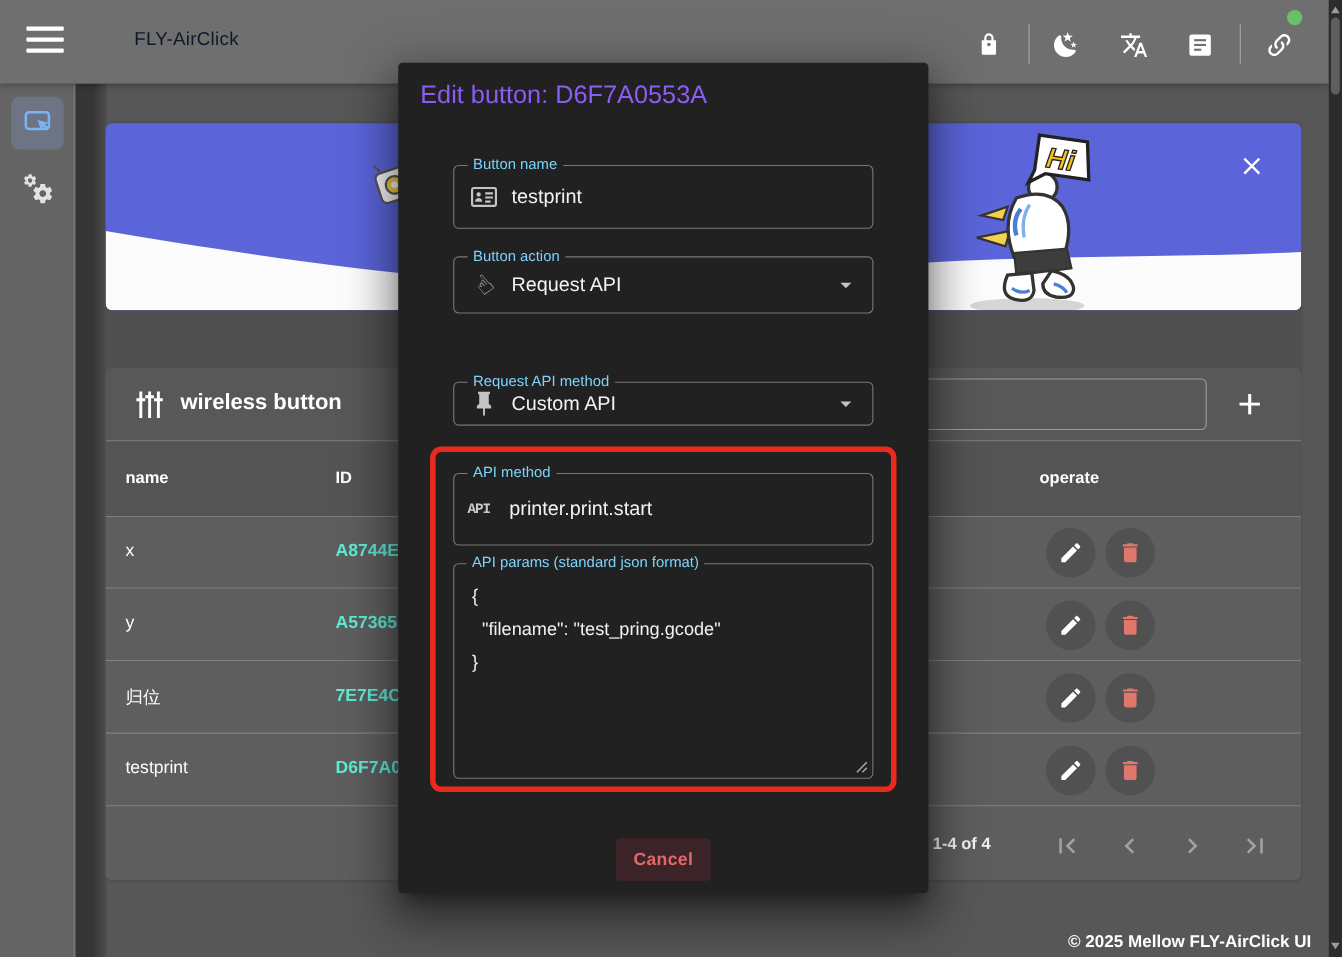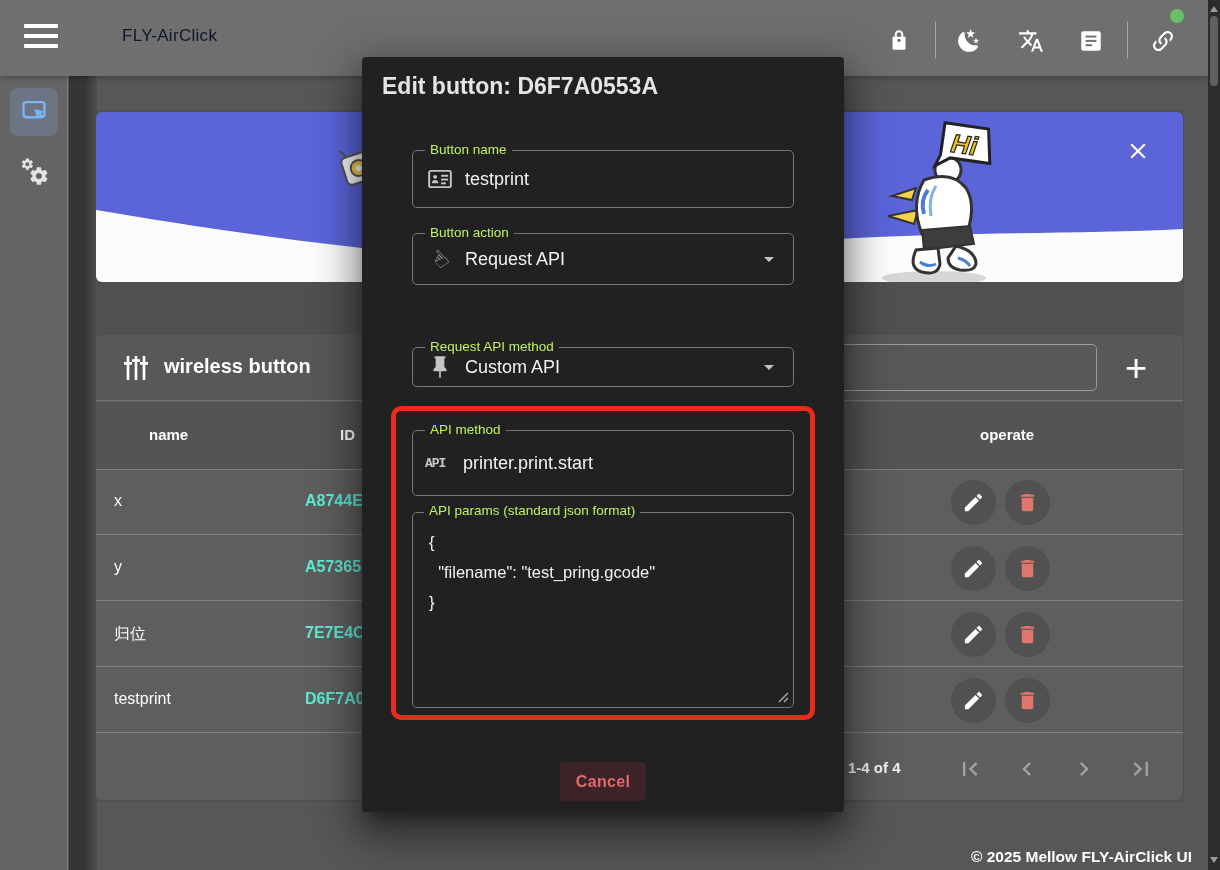--- a/index.html
+++ b/index.html
@@ -37,21 +37,21 @@
 
   
   .card { position:absolute; left:96px; top:335px; width:1087px; height:465px; background:#5e5e5e; border-radius:6px; z-index:2; overflow:hidden; }
   .card-toolbar { position:absolute; left:0; top:0; width:100%; height:66px; background:#585858; border-bottom:1px solid rgba(255,255,255,.18); }
   .toolbar-icon { position:absolute; left:24px; top:17px; width:32px; height:32px; }
   .toolbar-icon svg { width:32px; height:32px; fill:#fff; }
   .card-title { position:absolute; left:68px; top:20px; font-size:20px; font-weight:700; color:#fff; }
   .toolbar-input { position:absolute; left:594px; top:9px; width:407px; height:47px; border:1px solid #9c9c9c; border-radius:5px; background:transparent; color:#fff; font-size:16px; padding:0 12px; outline:none; }
   .add-btn { position:absolute; left:1018px; top:11px; width:44px; height:44px; border:none; background:transparent; color:#fff; font-size:38px; font-weight:300; line-height:40px; cursor:pointer; }
   .thead { position:absolute; left:0; top:67px; width:100%; height:68px; background:#545454; border-bottom:1px solid rgba(255,255,255,.25); }
-  .th { position:absolute; top:24px; font-size:15px; font-weight:700; color:#fff;margin-left:35px; }
+  .th { position:absolute; top:24px; font-size:15px; font-weight:700; color:#fff; }
   .trow { position:absolute; left:0; width:100%; height:65px; border-bottom:1px solid rgba(255,255,255,.22); }
   .td-name { position:absolute; left:18px; top:22px; font-size:16px; color:#fdfdfd; }
   .td-id { position:absolute; left:209px; top:22px; font-size:16px; font-weight:600; color:#5eead4; }
   .row-btn { position:absolute; top:10px; width:45px; height:45px; border-radius:50%; background:#515151; border:none; cursor:pointer; display:flex; align-items:center; justify-content:center; }
   .row-btn svg { width:23px; height:23px; }
   .btn-edit { left:855px; }
   .btn-del { left:909px; }
   .card-footer { position:absolute; left:0; top:402px; width:100%; height:63px; }
   .pg-label { position:absolute; left:752px; top:22px; font-size:15px; font-weight:600; color:#f2f2f2; }
   .pg-btn { position:absolute; top:18px; width:28px; height:28px; background:transparent; border:none; cursor:pointer; }
@@ -61,23 +61,23 @@
   .page-footer { position:absolute; right:28px; bottom:4px; font-size:15.5px; font-weight:700; color:#fdfdfd; z-index:2; }
 
   
   .scrollbar { position:absolute; right:0; top:0; width:12px; height:870px; background:#2c2c2c; z-index:30; }
   .sb-arrow { position:absolute; left:2px; width:8px; height:8px; cursor:pointer; }
   .sb-thumb { position:absolute; left:2px; top:16px; width:8px; height:70px; background:#5f5f5f; border-radius:4px; }
 
   
   .modal { position:absolute; left:362px; top:57px; width:482px; height:755px; background:#212121; border-radius:4px; z-index:10;
            box-shadow:0 11px 15px -7px rgba(0,0,0,.4),0 24px 38px 3px rgba(0,0,0,.3),0 9px 46px 8px rgba(0,0,0,.26); }
-  .modal-title { position:absolute; left:20px; top:16px; font-size:23px; font-weight:700; color:#e5e5e5; }
+  .modal-title { position:absolute; left:20px; top:16px; font-size:23px; font-weight:400; color:#8b5cf6; }
   .field { position:absolute; left:50px; width:382px; border:1px solid #787878; border-radius:5px; background:transparent; }
-  .field-label { position:absolute; top:-9px; left:12px; padding:0 5px; background:#212121; font-size:13.5px; color:#bef264; white-space:nowrap; }
+  .field-label { position:absolute; top:-9px; left:12px; padding:0 5px; background:#212121; font-size:13.5px; color:#7dd3fc; white-space:nowrap; }
   .field-icon { position:absolute; left:14px; top:50%; transform:translateY(-50%); width:26px; height:26px; }
   .field-icon svg { width:26px; height:26px; }
   .field-value { position:absolute; left:52px; top:50%; transform:translateY(-50%); font-size:18px; color:#f2f2f2; background:transparent; border:none; outline:none; width:250px; font-family:"Liberation Sans","DejaVu Sans",sans-serif; }
   .field-chevron { position:absolute; right:12px; top:50%; transform:translateY(-50%); width:24px; height:24px; }
   .field-chevron svg { width:24px; height:24px; fill:#c4c4c4; }
   .api-glyph { position:absolute; left:12px; top:50%; transform:translateY(-50%); font-family:"Liberation Mono","DejaVu Sans Mono",monospace; font-size:13px; font-weight:700; color:#c9c9c9; letter-spacing:-1px; }
   .textarea-box { white-space:pre; font-size:16.5px; line-height:30px; color:#f2f2f2; padding:14px 16px; overflow:hidden; cursor:text; }
   .resize-handle { position:absolute; right:5px; bottom:5px; width:12px; height:12px; }
   .modal-btn { position:absolute; top:705px; height:39px; border:none; border-radius:4px; font-size:16px; font-weight:600; letter-spacing:.3px; cursor:pointer; font-family:"Liberation Sans","DejaVu Sans",sans-serif; }
   .btn-cancel { left:198px; width:86px; background:#3b2328; color:#e06a6a; }

